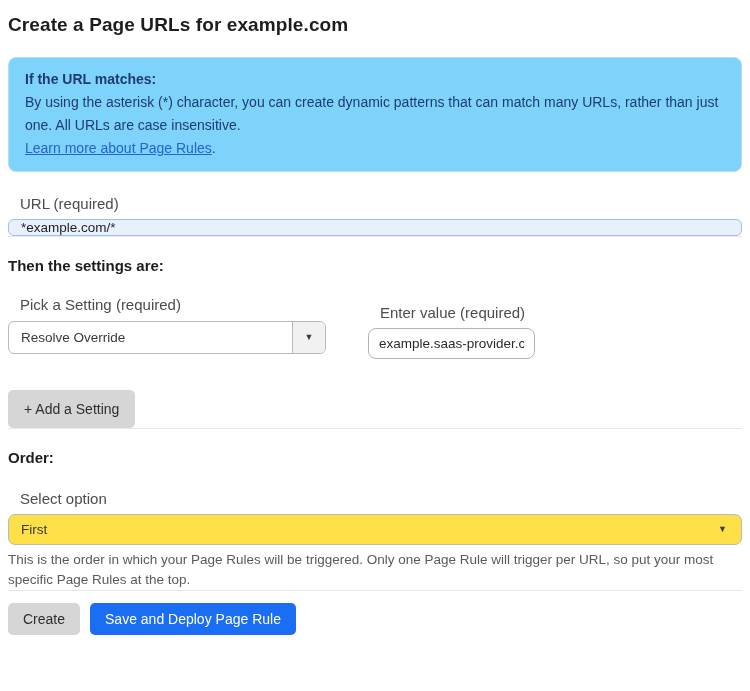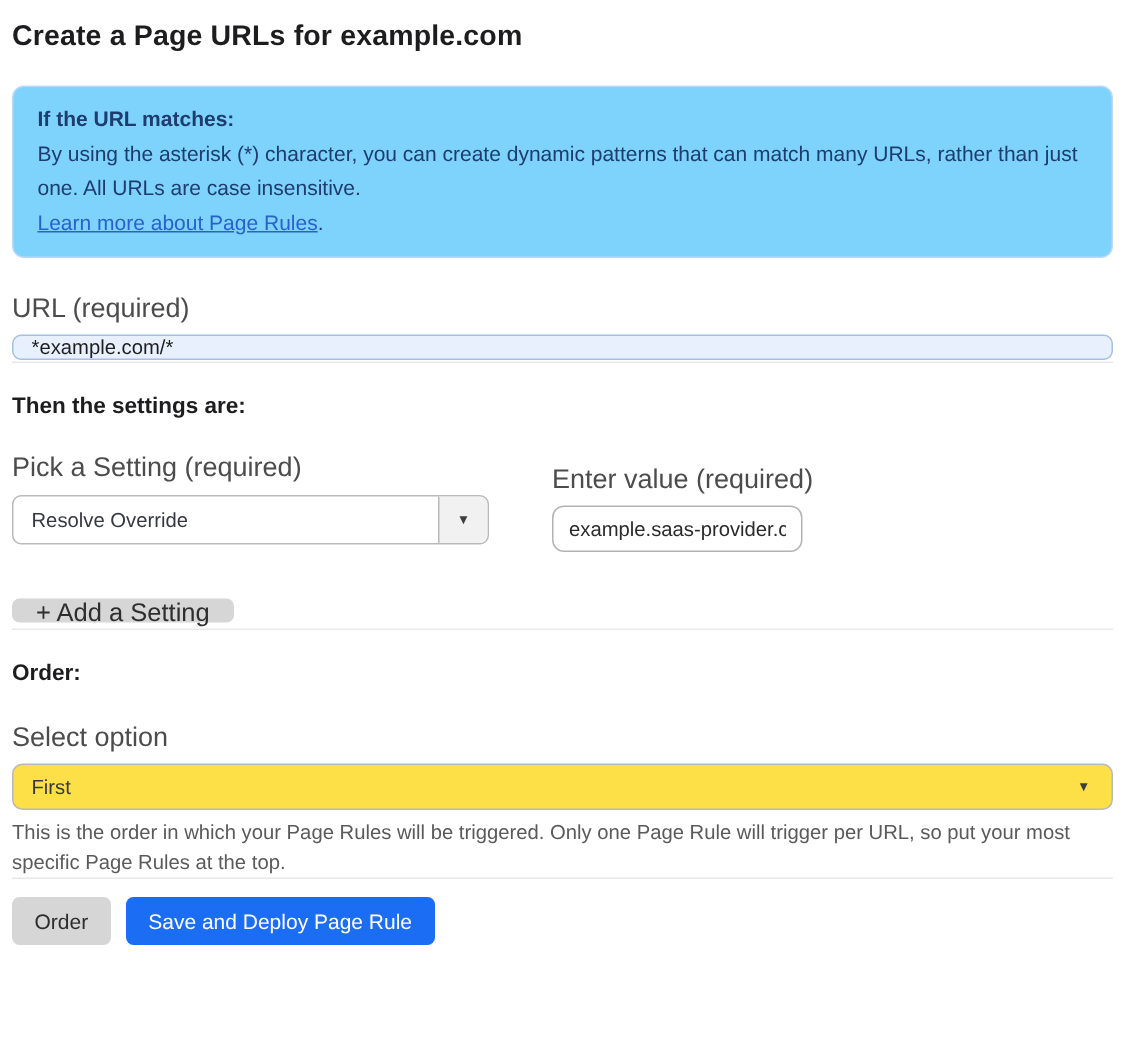--- a/index.html
+++ b/index.html
@@ -29,23 +29,24 @@
     color: #1e3c6e;
   }
   .info-box .info-heading { font-weight: bold; }
   .info-box a.info-link {
     color: #2a62c9;
     text-decoration: underline;
     cursor: pointer;
   }
 
   .field-label {
-    font-size: 18px;
+    font-size: 15px;
     color: #4c4c4c;
     display: block;
+    margin-left: 12px;
   }
 
   .url-label { margin-top: 23px; }
   .url-input {
     margin-top: 7px;
     width: 100%;
     height: 17px;
     background: #e8f0fe;
     border: 1px solid #a3bfe3;
     border-radius: 6px;
@@ -124,24 +125,24 @@
     font-size: 13.5px;
     font-family: "Liberation Sans", "DejaVu Sans", sans-serif;
     color: #2b2b2b;
     outline: none;
     background: #ffffff;
   }
 
   .btn {
     border: none;
     border-radius: 5px;
-    font-size: 17px;
-    font-family: "Liberation Sans", "DejaVu Sans", sans-serif;
-    cursor: pointer;
-    height: 16px;
+    font-size: 14px;
+    font-family: "Liberation Sans", "DejaVu Sans", sans-serif;
+    cursor: pointer;
+    height: 38px;
     padding: 0 16px;
   }
   .btn-gray {
     background: #d6d6d6;
     color: #2e2e2e;
   }
   .add-setting-btn { margin-top: 31px; }
 
   .order-heading { margin-top: 20px; }
   .order-select-label { margin-top: 24px; }
@@ -227,17 +228,17 @@
   <div class="order-select">
     <span>First</span>
     <span class="arrow-glyph">▼</span>
   </div>
 
   <p class="help-text">This is the order in which your Page Rules will be triggered. Only one Page Rule will trigger per URL, so put your most specific Page Rules at the top.</p>
 
   <hr class="divider divider-3">
 
   <div class="footer-buttons">
-    <button class="btn btn-gray">Order</button>
+    <button class="btn btn-gray">Create</button>
     <button class="btn btn-primary">Save and Deploy Page Rule</button>
   </div>
 
 </div>
 
 </body></html>

